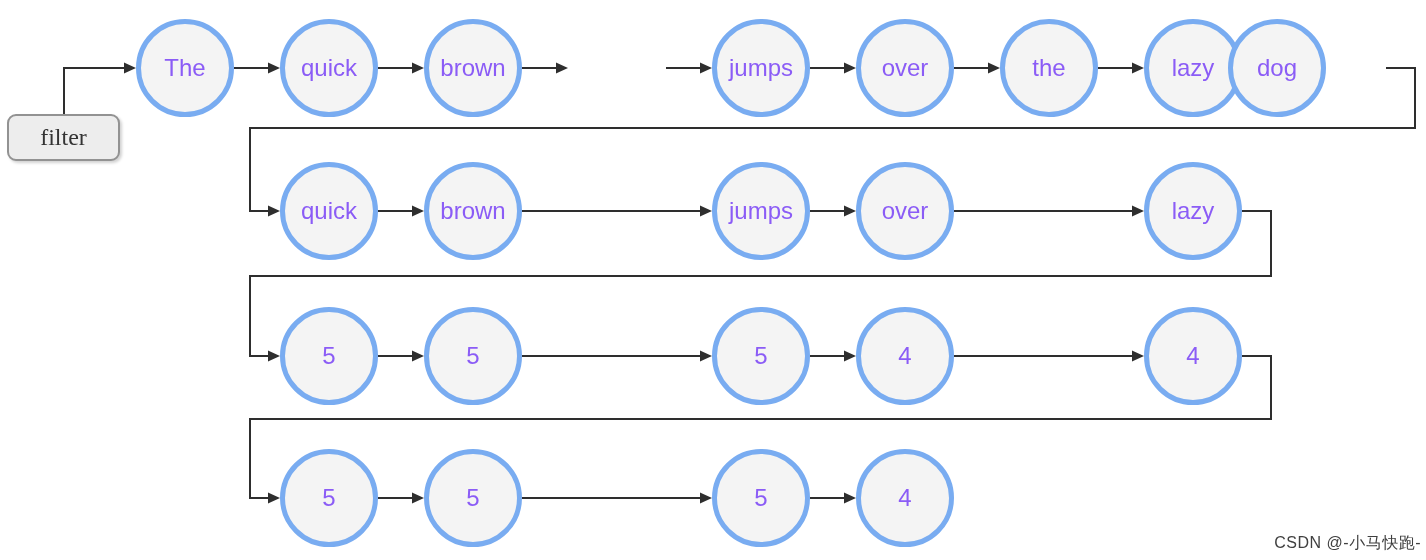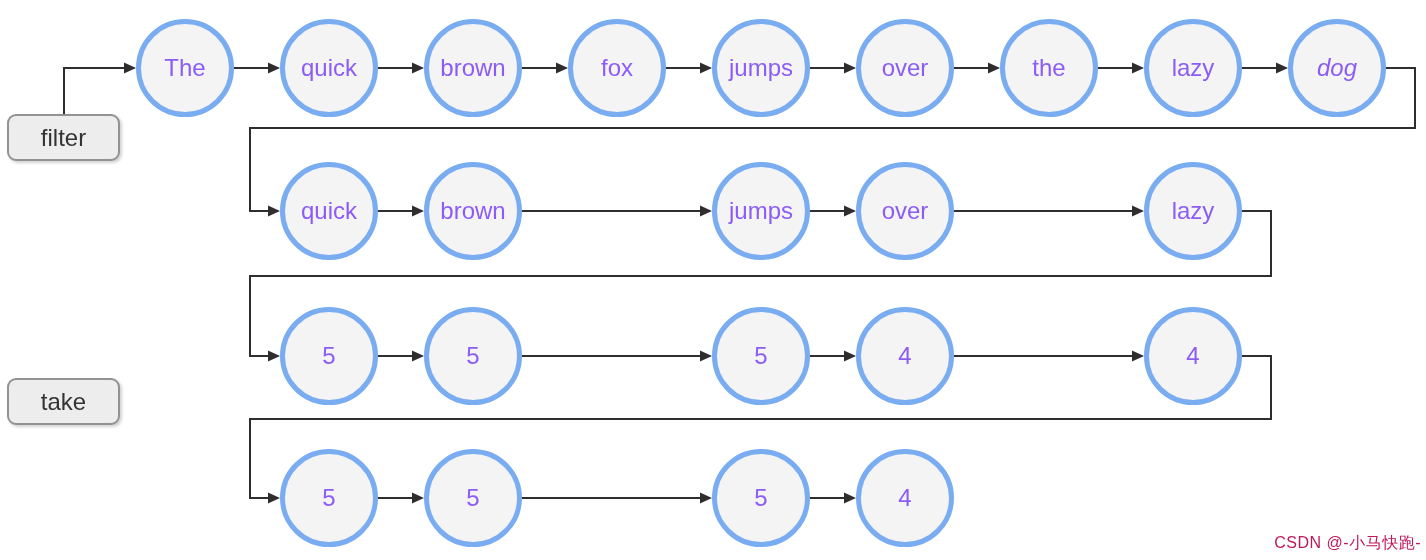--- a/index.html
+++ b/index.html
@@ -43,30 +43,31 @@
     height: 47px;
     background: #ededed;
     border: 2px solid #929292;
     border-radius: 9px;
     display: flex;
     align-items: center;
     justify-content: center;
     font-size: 24px;
     color: #333333;
     box-shadow: 2px 2px 3px rgba(0,0,0,0.18);
+    font-family: Liberation Serif, serif;
   }
   .stage-label.filter { left: 7px;  top: 114px; }
   .stage-label.map    { left: 7px;  top: 256px; }
   .stage-label.take   { left: 7px;  top: 378px; }
   #watermark {
     position: absolute;
     right: 5px;
     bottom: 6px;
     font-size: 16px;
-    color: #be185d;
+    color: #404040;
     letter-spacing: 0.5px;
   }
 </style>
 </head>
 <body>
 
 <div id="stage">
   <svg id="connector-layer" xmlns="http://www.w3.org/2000/svg" viewBox="0 0 1426 560">
       <polyline points="64,114 64,68 134,68" fill="none" stroke="#2e2e2e" stroke-width="2"></polyline>
       <polygon points="136,68 124,62.5 124,73.5" fill="#2e2e2e"></polygon>
@@ -112,50 +113,44 @@
       <polygon points="280,211 268,205.5 268,216.5" fill="#2e2e2e"></polygon>
       <polyline points="1242,211 1271,211 1271,276 250,276 250,356 278,356" fill="none" stroke="#2e2e2e" stroke-width="2"></polyline>
       <polygon points="280,356 268,350.5 268,361.5" fill="#2e2e2e"></polygon>
       <polyline points="1242,356 1271,356 1271,419 250,419 250,498 278,498" fill="none" stroke="#2e2e2e" stroke-width="2"></polyline>
       <polygon points="280,498 268,492.5 268,503.5" fill="#2e2e2e"></polygon>
     </svg>
 
   <div class="stage-label filter">
     <span>filter</span>
   </div>
-  <div class="stage-label take">
-    <span>take</span>
-  </div>
 
   <div id="watermark">CSDN @-小马快跑-</div>
 <div class="node" style="left: 185px; top: 68px;">
       <span>The</span>
     </div>
     <div class="node" style="left: 329px; top: 68px;">
       <span>quick</span>
     </div>
     <div class="node" style="left: 473px; top: 68px;">
       <span>brown</span>
-    </div>
-    <div class="node" style="left: 617px; top: 68px;">
-      <span>fox</span>
     </div>
     <div class="node" style="left: 761px; top: 68px;">
       <span>jumps</span>
     </div>
     <div class="node" style="left: 905px; top: 68px;">
       <span>over</span>
     </div>
     <div class="node" style="left: 1049px; top: 68px;">
       <span>the</span>
     </div>
     <div class="node" style="left: 1193px; top: 68px;">
       <span>lazy</span>
     </div>
-    <div class="node" style="left: 1337px; top: 68px; font-style: italic;">
+    <div class="node" style="left: 1277px; top: 68px;">
       <span>dog</span>
     </div>
     <div class="node" style="left: 329px; top: 211px;">
       <span>quick</span>
     </div>
     <div class="node" style="left: 473px; top: 211px;">
       <span>brown</span>
     </div>
     <div class="node" style="left: 761px; top: 211px;">
       <span>jumps</span>

